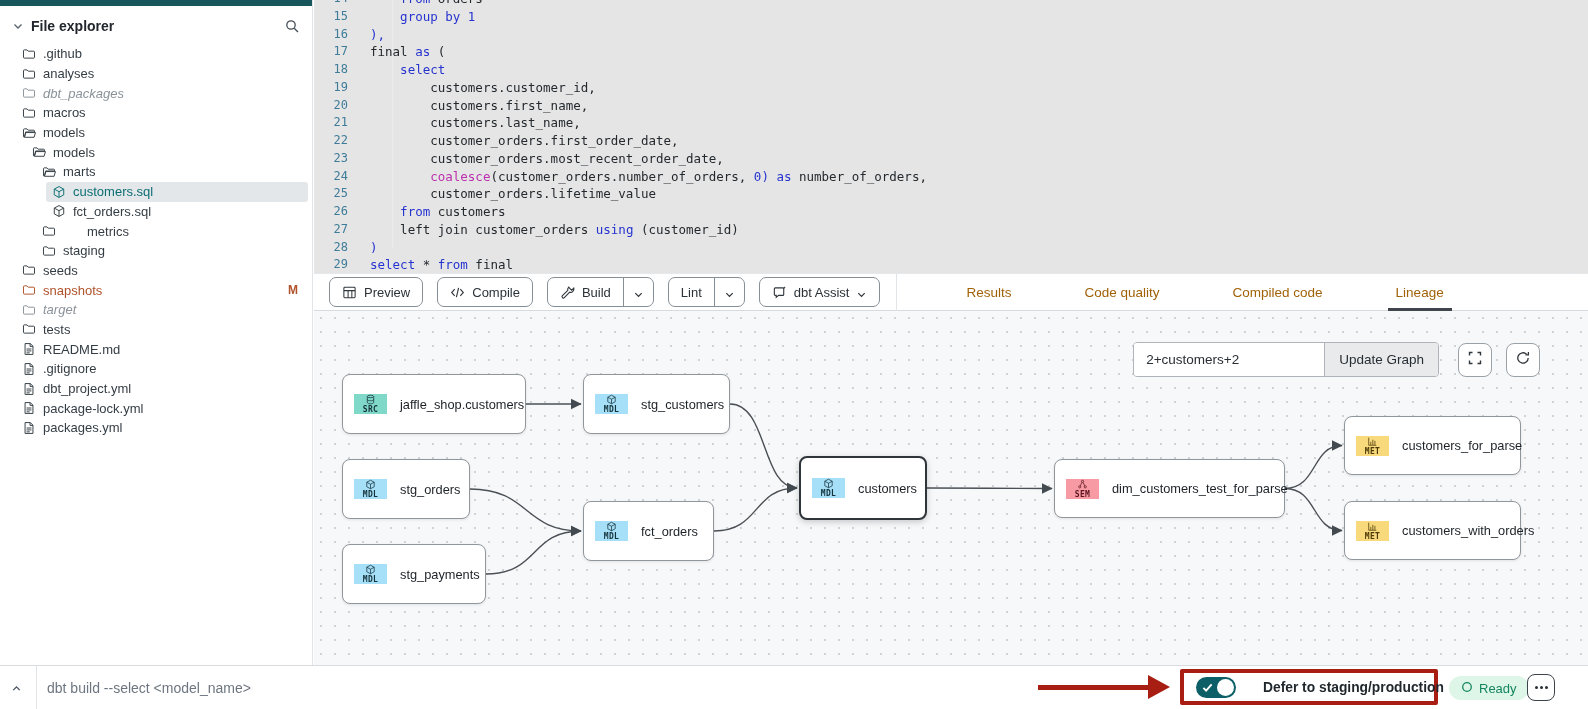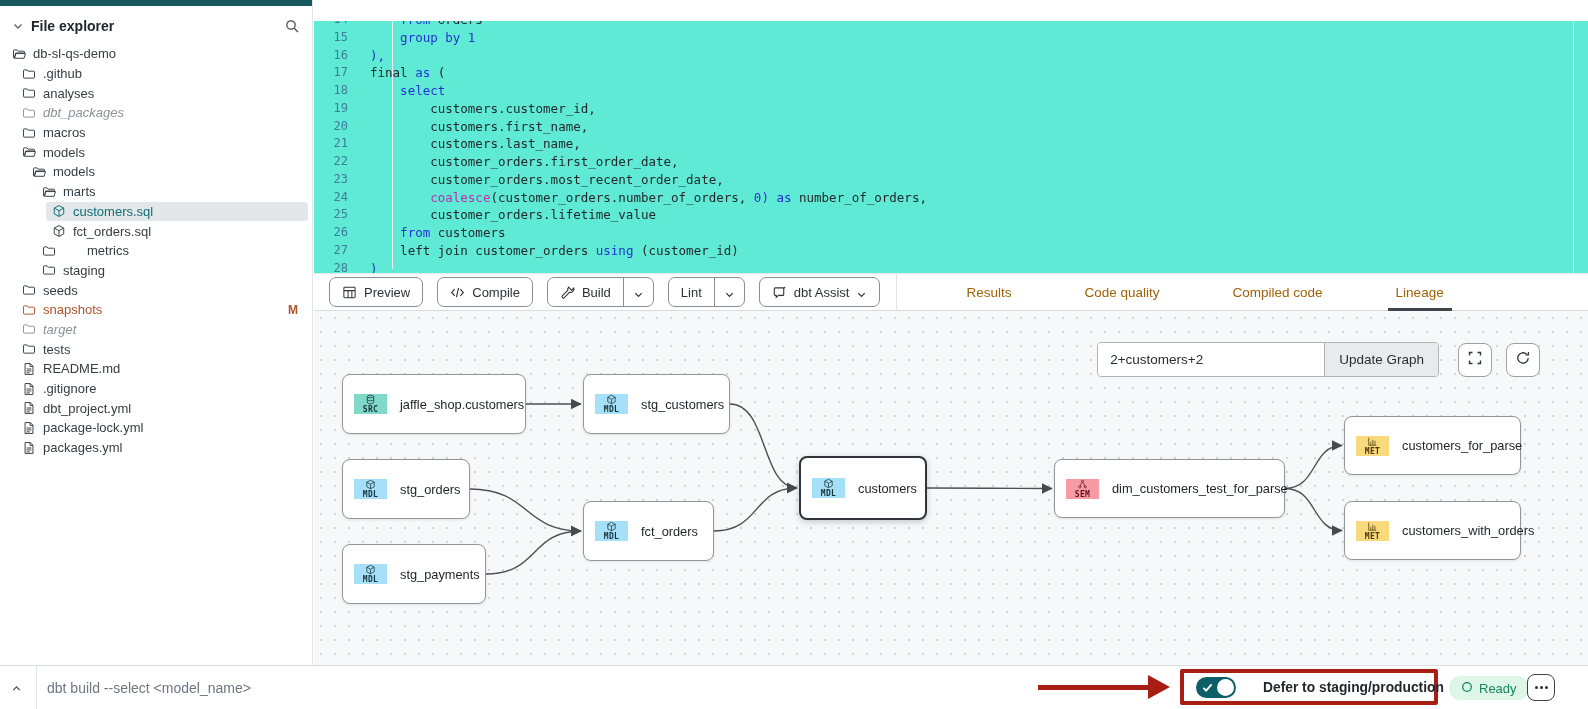--- a/index.html
+++ b/index.html
@@ -18,22 +18,22 @@
   .tree-row { display:flex; align-items:center; height:19.7px; font-size:13px; color:#343d44;
     gap:7px; padding:0 6px; border-radius:3px; position:relative; cursor:pointer; margin-right:4px; }
   .tree-row .ticon { width:14px; height:14px; display:inline-flex; flex:none; }
   .tree-row .ticon svg { width:14px; height:14px; }
   .tree-row.selected { background:#e3e7e9; color:#0c6e73; }
   .tree-row.muted { color:#8a9299; font-style:italic; }
   .tree-row.modified { color:#b0522a; }
   .gitbadge { position:absolute; right:10px; font-weight:bold; font-size:12px; }
 
   
-  .editor { position:absolute; left:314px; top:0; width:1274px; height:273px; background:#5eead4;
-    overflow:hidden; cursor:text;margin-top:21px; }
+  .editor { position:absolute; left:314px; top:0; width:1274px; height:273px; background:#e5e5e5;
+    overflow:hidden; cursor:text; }
   #code-lines { position:absolute; left:0; top:-10px; right:0; }
   .cl { display:flex; height:17.75px; line-height:17.75px; white-space:pre;
     font-family:"DejaVu Sans Mono", monospace; font-size:12.5px; }
   .cl .ln { width:46px; text-align:right; color:#3e7c99; flex:none; padding-right:12px;
     font-size:12px; }
   .cl .ct { padding-left:10px; }
   .kw { color:#2533cf; } .fn { color:#bc2fae; } .num { color:#2533cf; } .df { color:#24292e; }
   .indent-guide { position:absolute; left:78px; top:0; height:248px; border-left:1px solid #e9ebed; }
   .scroll-track { position:absolute; right:14px; top:0; height:273px; border-left:1px solid #e3e6e8; }
 
@@ -68,21 +68,21 @@
   .nbadge { width:33px; height:20px; border-radius:0; flex:none; display:flex; flex-direction:column;
     align-items:center; justify-content:center; color:#15333a; }
   .nbadge svg { width:13px; height:13px; }
   .nbadge .bt { font-family:"DejaVu Sans Mono", monospace; font-size:8px; font-weight:bold;
     line-height:9px; letter-spacing:.3px; }
   .b-SRC { background:#7fd8c8; } .b-MDL { background:#a6dff8; }
   .b-SEM { background:#f79aa4; color:#5d1620; } .b-MET { background:#f8d97c; color:#4c3a07; }
   .nlabel { font-size:12.8px; color:#1c2227; white-space:nowrap; }
   .lineage-controls { position:absolute; right:48px; top:31px; display:flex; align-items:center; }
   .sel-group { display:flex; height:35px; border:1px solid #aeb4b9; border-radius:4px; overflow:hidden;
-    background:#fff;gap:36px; }
+    background:#fff; }
   .sel-input { border:none; outline:none; width:190px; padding:0 12px; font-size:13.5px; color:#272e34;
     font-family:"Liberation Sans", sans-serif; background:#fff; }
   .update-btn { border:none; border-left:1px solid #aeb4b9; background:#e9eaeb; padding:0 14px;
     font-size:13.5px; color:#272e34; cursor:pointer; font-family:"Liberation Sans", sans-serif; }
   .sq-btn { width:34px; height:34px; border:1px solid #9aa1a7; border-radius:8px; background:#fff;
     display:flex; align-items:center; justify-content:center; cursor:pointer; color:#2f363c; }
   .sq-btn svg { width:16px; height:16px; }
   .sq-btn.fs { margin-left:19px; } .sq-btn.rf { margin-left:14px; }
 
   
@@ -128,29 +128,20 @@
             <path d="M2.5 4.5L6 8l3.5-3.5"></path>
           </svg>
         </span>
       <span class="sb-title">File explorer</span>
       <span class="sb-search"><svg viewBox="0 0 16 16" fill="none" stroke="currentColor" stroke-width="1.3">
             <circle cx="7" cy="7" r="4.2"></circle>
             <path d="M10.2 10.2L14 14"></path>
           </svg></span>
     </div>
     <div id="file-tree">
-        <div class="tree-row" style="margin-left: 6px;">
-          <span class="ticon">
-            <svg viewBox="0 0 16 16" fill="none" stroke="currentColor" stroke-width="1.1">
-              <path d="M1.7 12.3V4.2c0-.5.4-.9.9-.9h3.1l1.4 1.5h6.3c.5 0 .9.4.9.9v1.1H4.2l-1.4 5.5z"></path>
-              <path d="M2.8 12.9l1.6-5.4h11l-1.6 5.4z"></path>
-            </svg>
-          </span>
-          <span class="tlabel">db-sl-qs-demo</span>
-        </div>
         <div class="tree-row" style="margin-left: 16px;">
           <span class="ticon">
             <svg viewBox="0 0 16 16" fill="none" stroke="currentColor" stroke-width="1.1">
               <path d="M1.7 4.2c0-.5.4-.9.9-.9h3.1l1.4 1.5h6.3c.5 0 .9.4.9.9v6.1c0 .5-.4.9-.9.9H2.6c-.5 0-.9-.4-.9-.9z"></path>
             </svg>
           </span>
           <span class="tlabel">.github</span>
         </div>
         <div class="tree-row" style="margin-left: 16px;">
           <span class="ticon">

